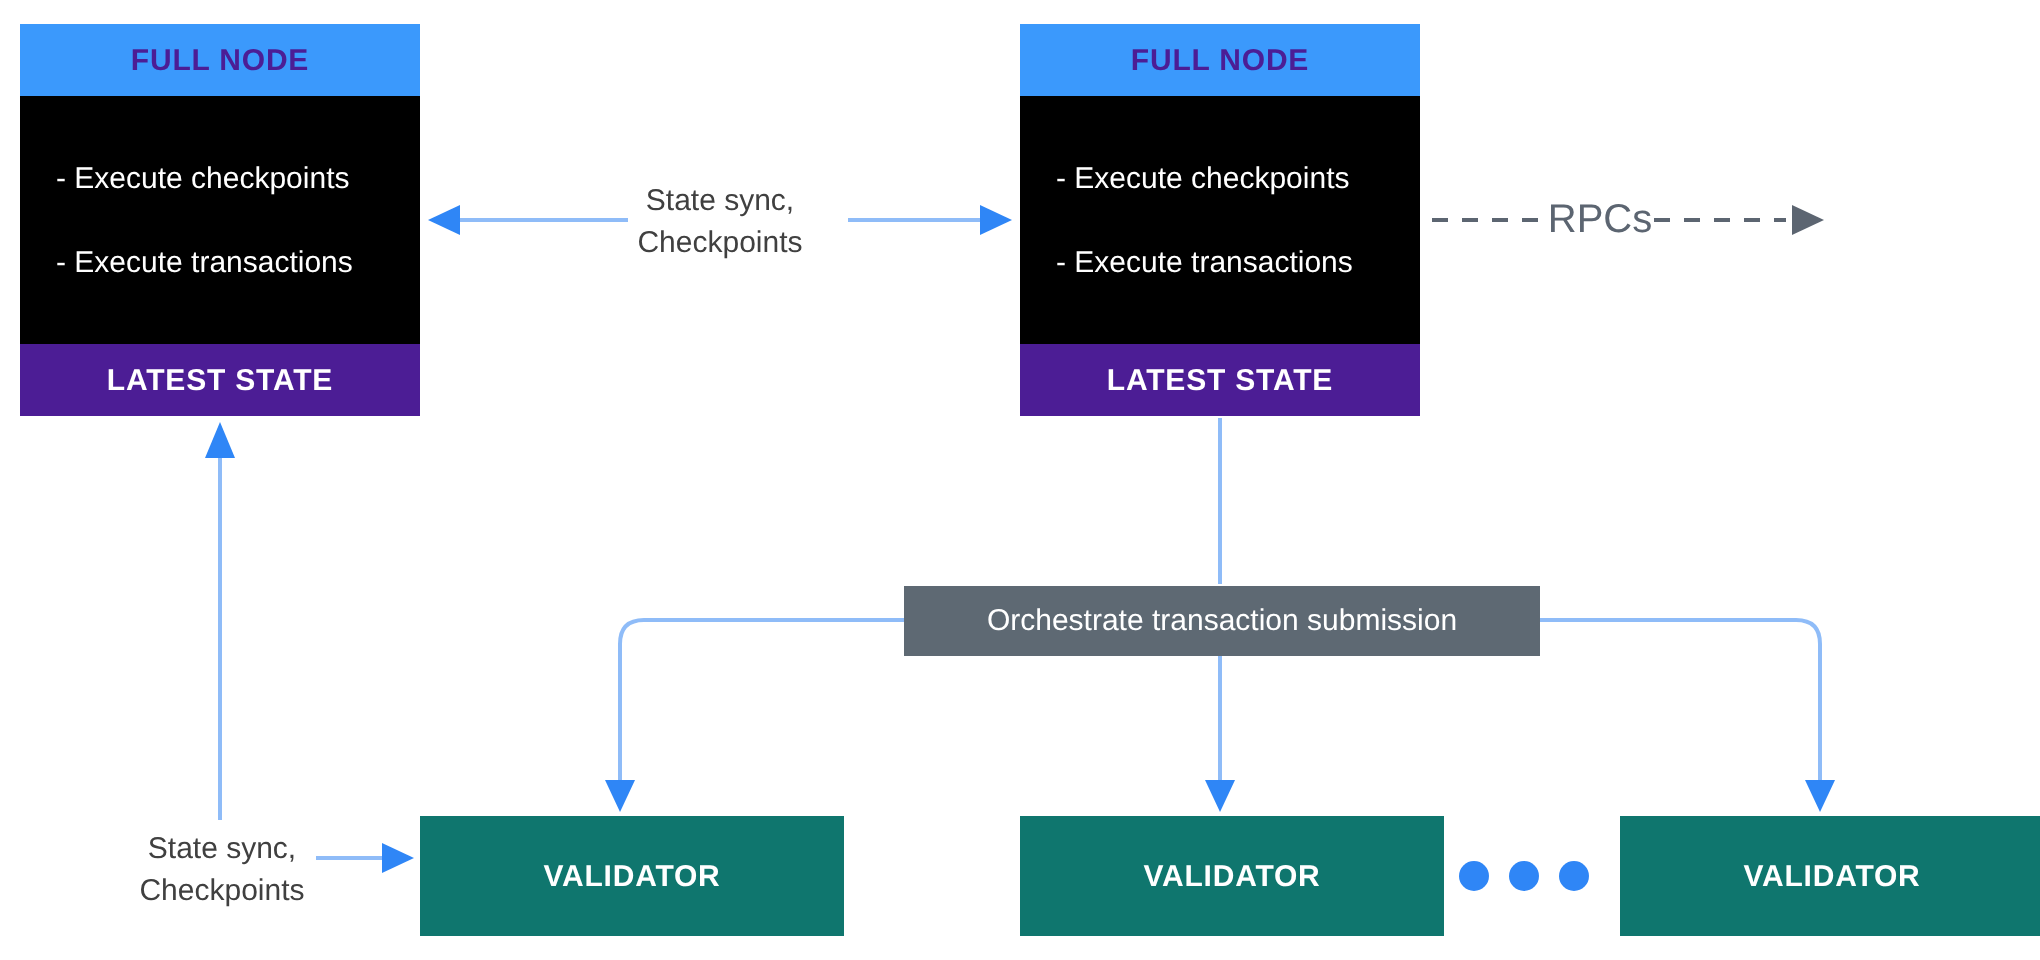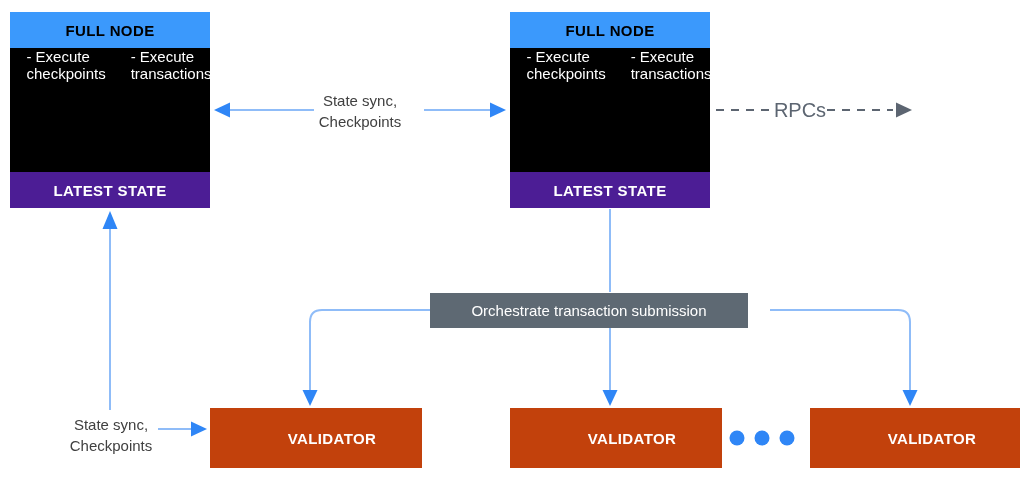--- a/index.html
+++ b/index.html
@@ -5,39 +5,39 @@
   html,body{margin:0;padding:0;background:#ffffff;}
   #canvas{
     position:relative;width:1020px;height:480px;background:#ffffff;overflow:hidden;
     font-family:"Liberation Sans","DejaVu Sans",sans-serif;
   }
   
   #connectors{position:absolute;left:0;top:0;width:1020px;height:480px;z-index:1;}
   
   .node{position:absolute;width:200px;z-index:2;display:flex;flex-direction:column;}
   .node-header{
-    height:36px;background:#3b99fc;color:#000000;font-weight:700;font-size:15px;
+    height:36px;background:#3b99fc;color:#4c1d95;font-weight:700;font-size:15px;
     letter-spacing:.4px;display:flex;align-items:center;justify-content:center;
   }
   .node-body{
     height:124px;background:#000000;color:#ffffff;font-size:15px;
-    display:flex;flex-direction:row;justify-content:center;gap:25px;
+    display:flex;flex-direction:column;justify-content:center;gap:25px;
     padding-left:18px;box-sizing:border-box;
   }
   .node-footer{
     height:36px;background:#4c1d95;color:#ffffff;font-weight:700;font-size:15px;
     letter-spacing:.4px;display:flex;align-items:center;justify-content:center;
   }
   .validator{
-    position:absolute;width:180px;height:60px;background:#c2410c;color:#ffffff;
+    position:absolute;width:212px;height:60px;background:#0f766e;color:#ffffff;
     font-weight:700;font-size:15px;letter-spacing:.4px;z-index:2;
-    display:flex;align-items:center;justify-content:center;padding-left:32px;
+    display:flex;align-items:center;justify-content:center;
   }
   .orchestrate{
-    position:absolute;left:430px;top:293px;width:318px;height:35px;background:#5e6973;
+    position:absolute;left:452px;top:293px;width:318px;height:35px;background:#5e6973;
     color:#ffffff;font-size:15px;z-index:2;display:flex;align-items:center;justify-content:center;
   }
   .blue-label{
     position:absolute;color:#404040;font-size:15px;line-height:21px;text-align:center;z-index:2;
   }
   .gray-label{
     position:absolute;color:#5c6571;font-size:20px;line-height:18px;text-align:center;z-index:2;
   }
 </style>
 </head>

